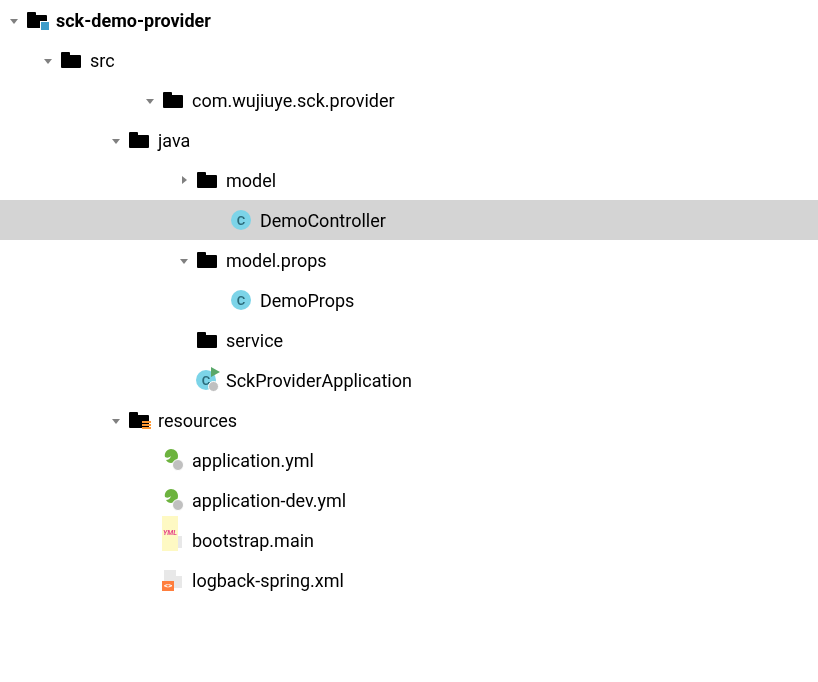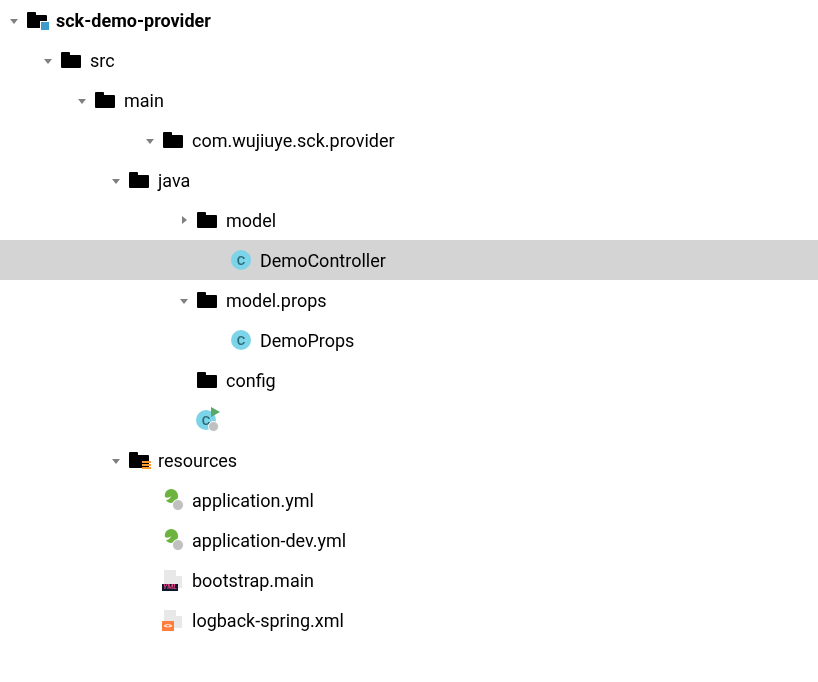--- a/index.html
+++ b/index.html
@@ -135,22 +135,22 @@
       height: 6px;
       background: #fff;
     }
     .yaml-badge .yml-text {
       position: absolute;
       bottom: -1px;
       left: 0;
       font-size: 7px;
       font-weight: 700;
       color: #e6448a;
-      background: #0f172a;
-      padding: 0 1px;
+      background: #fef9c3;
+      padding: 14px 1px;
       line-height: 1;
       font-style: italic;
     }
     
     .xml-badge {
       width: 22px;
       height: 20px;
       position: relative;
     }
     .xml-badge .page {
@@ -275,175 +275,161 @@
         </svg>
       </span>
     <span class="icon folder-gray">
         <svg width="20" height="18">
           <use href="#folder-shape"></use>
         </svg>
       </span>
     <span class="label">src</span>
   </div>
 
-  <div class="tree-row">
-    <span class="indent"></span>
+
+  <div class="tree-row">
+    <span class="indent"></span>
+      <span class="indent"></span>
+      <span class="indent"></span>
       <span class="indent"></span>
     <span class="arrow">
         <svg width="12" height="12">
           <use href="#arrow-down"></use>
         </svg>
       </span>
     <span class="icon folder-gray">
         <svg width="20" height="18">
           <use href="#folder-shape"></use>
         </svg>
       </span>
-    <span class="label">main</span>
-  </div>
-
-  <div class="tree-row">
-    <span class="indent"></span>
-      <span class="indent"></span>
+    <span class="label">com.wujiuye.sck.provider</span>
+  </div>
+
+  <div class="tree-row">
+    <span class="indent"></span>
       <span class="indent"></span>
       <span class="indent"></span>
     <span class="arrow">
         <svg width="12" height="12">
           <use href="#arrow-down"></use>
+        </svg>
+      </span>
+    <span class="icon folder-blue">
+        <svg width="20" height="18">
+          <use href="#folder-shape"></use>
+        </svg>
+      </span>
+    <span class="label">java</span>
+  </div>
+
+  <div class="tree-row">
+    <span class="indent"></span>
+      <span class="indent"></span>
+      <span class="indent"></span>
+      <span class="indent"></span>
+      <span class="indent"></span>
+    <span class="arrow">
+        <svg width="12" height="12">
+          <use href="#arrow-right"></use>
         </svg>
       </span>
     <span class="icon folder-gray">
         <svg width="20" height="18">
           <use href="#folder-shape"></use>
         </svg>
       </span>
-    <span class="label">com.wujiuye.sck.provider</span>
-  </div>
-
-  <div class="tree-row">
-    <span class="indent"></span>
+    <span class="label">model</span>
+  </div>
+
+
+  <div class="tree-row selected">
+    <span class="indent"></span>
+      <span class="indent"></span>
+      <span class="indent"></span>
+      <span class="indent"></span>
+      <span class="indent"></span>
+      <span class="indent"></span>
+    <span class="arrow blank">
+        <svg width="12" height="12"></svg>
+      </span>
+    <span class="icon">
+        <span class="class-circle">C</span>
+      </span>
+    <span class="label">DemoController</span>
+  </div>
+
+  <div class="tree-row">
+    <span class="indent"></span>
+      <span class="indent"></span>
+      <span class="indent"></span>
       <span class="indent"></span>
       <span class="indent"></span>
     <span class="arrow">
         <svg width="12" height="12">
           <use href="#arrow-down"></use>
-        </svg>
-      </span>
-    <span class="icon folder-blue">
-        <svg width="20" height="18">
-          <use href="#folder-shape"></use>
-        </svg>
-      </span>
-    <span class="label">java</span>
-  </div>
-
-  <div class="tree-row">
-    <span class="indent"></span>
-      <span class="indent"></span>
-      <span class="indent"></span>
-      <span class="indent"></span>
-      <span class="indent"></span>
-    <span class="arrow">
-        <svg width="12" height="12">
-          <use href="#arrow-right"></use>
         </svg>
       </span>
     <span class="icon folder-gray">
         <svg width="20" height="18">
           <use href="#folder-shape"></use>
         </svg>
       </span>
-    <span class="label">model</span>
-  </div>
-
-
-  <div class="tree-row selected">
+    <span class="label">model.props</span>
+  </div>
+
+  <div class="tree-row">
     <span class="indent"></span>
       <span class="indent"></span>
       <span class="indent"></span>
       <span class="indent"></span>
       <span class="indent"></span>
       <span class="indent"></span>
     <span class="arrow blank">
         <svg width="12" height="12"></svg>
       </span>
     <span class="icon">
         <span class="class-circle">C</span>
       </span>
-    <span class="label">DemoController</span>
-  </div>
-
-  <div class="tree-row">
-    <span class="indent"></span>
-      <span class="indent"></span>
-      <span class="indent"></span>
-      <span class="indent"></span>
-      <span class="indent"></span>
-    <span class="arrow">
-        <svg width="12" height="12">
-          <use href="#arrow-down"></use>
-        </svg>
+    <span class="label">DemoProps</span>
+  </div>
+
+  <div class="tree-row">
+    <span class="indent"></span>
+      <span class="indent"></span>
+      <span class="indent"></span>
+      <span class="indent"></span>
+      <span class="indent"></span>
+    <span class="arrow blank">
+        <svg width="12" height="12"></svg>
       </span>
     <span class="icon folder-gray">
         <svg width="20" height="18">
           <use href="#folder-shape"></use>
         </svg>
       </span>
-    <span class="label">model.props</span>
-  </div>
-
-  <div class="tree-row">
-    <span class="indent"></span>
-      <span class="indent"></span>
-      <span class="indent"></span>
-      <span class="indent"></span>
-      <span class="indent"></span>
-      <span class="indent"></span>
-    <span class="arrow blank">
-        <svg width="12" height="12"></svg>
-      </span>
-    <span class="icon">
-        <span class="class-circle">C</span>
-      </span>
-    <span class="label">DemoProps</span>
-  </div>
-
-  <div class="tree-row">
-    <span class="indent"></span>
-      <span class="indent"></span>
-      <span class="indent"></span>
-      <span class="indent"></span>
-      <span class="indent"></span>
-    <span class="arrow blank">
-        <svg width="12" height="12"></svg>
-      </span>
-    <span class="icon folder-gray">
-        <svg width="20" height="18">
-          <use href="#folder-shape"></use>
-        </svg>
-      </span>
-    <span class="label">config</span>
+    <span class="label">service</span>
   </div>
 
   <div class="tree-row">
     <span class="indent"></span>
       <span class="indent"></span>
       <span class="indent"></span>
       <span class="indent"></span>
       <span class="indent"></span>
     <span class="arrow blank">
         <svg width="12" height="12"></svg>
       </span>
     <span class="icon app-icon">
       <span class="class-circle">C</span>
       <svg class="run-triangle" width="9" height="10">
           <use href="#run-triangle"></use>
         </svg>
       <span class="gear"></span>
     </span>
+    <span class="label">SckProviderApplication</span>
   </div>
 
   <div class="tree-row">
     <span class="indent"></span>
       <span class="indent"></span>
       <span class="indent"></span>
     <span class="arrow">
         <svg width="12" height="12">
           <use href="#arrow-down"></use>
         </svg>

